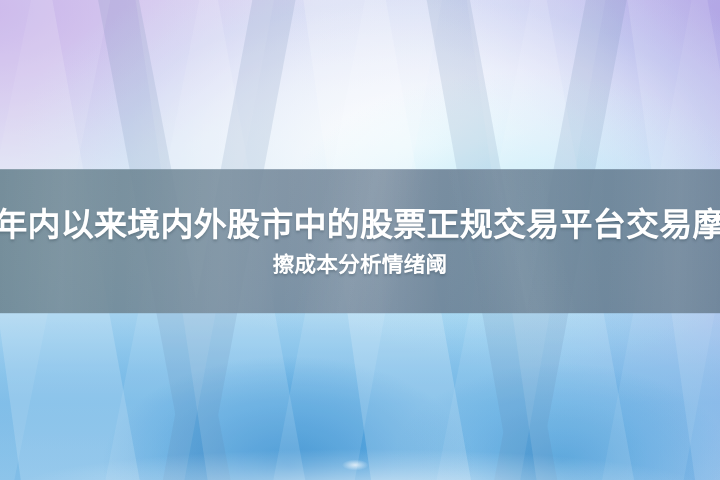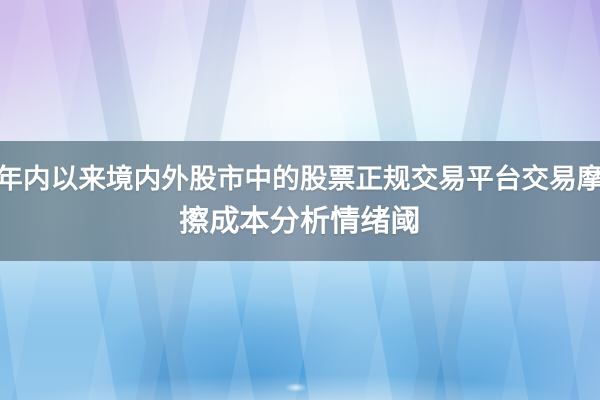--- a/index.html
+++ b/index.html
@@ -179,21 +179,21 @@
     color: #ffffff;
     font-weight: bold;
     font-size: 28px;
     line-height: 1.38;
     letter-spacing: 0.2px;
     text-align: center;
     white-space: nowrap;
     text-shadow: 0 1px 2px rgba(40,58,70,0.28);
   }
   .headline-line-1 { font-size: 27.5px; }
-  .headline-line-2 { font-size: 30px; }
+  .headline-line-2 { font-size: 18px; }
 
   
   .bottom-haze {
     position: absolute;
     left: 0; right: 0; bottom: 0;
     height: 34px;
     background:
       radial-gradient(60% 120% at 50% 120%,
         rgba(255,255,255,0.55) 0%,
         rgba(255,255,255,0.22) 45%,

